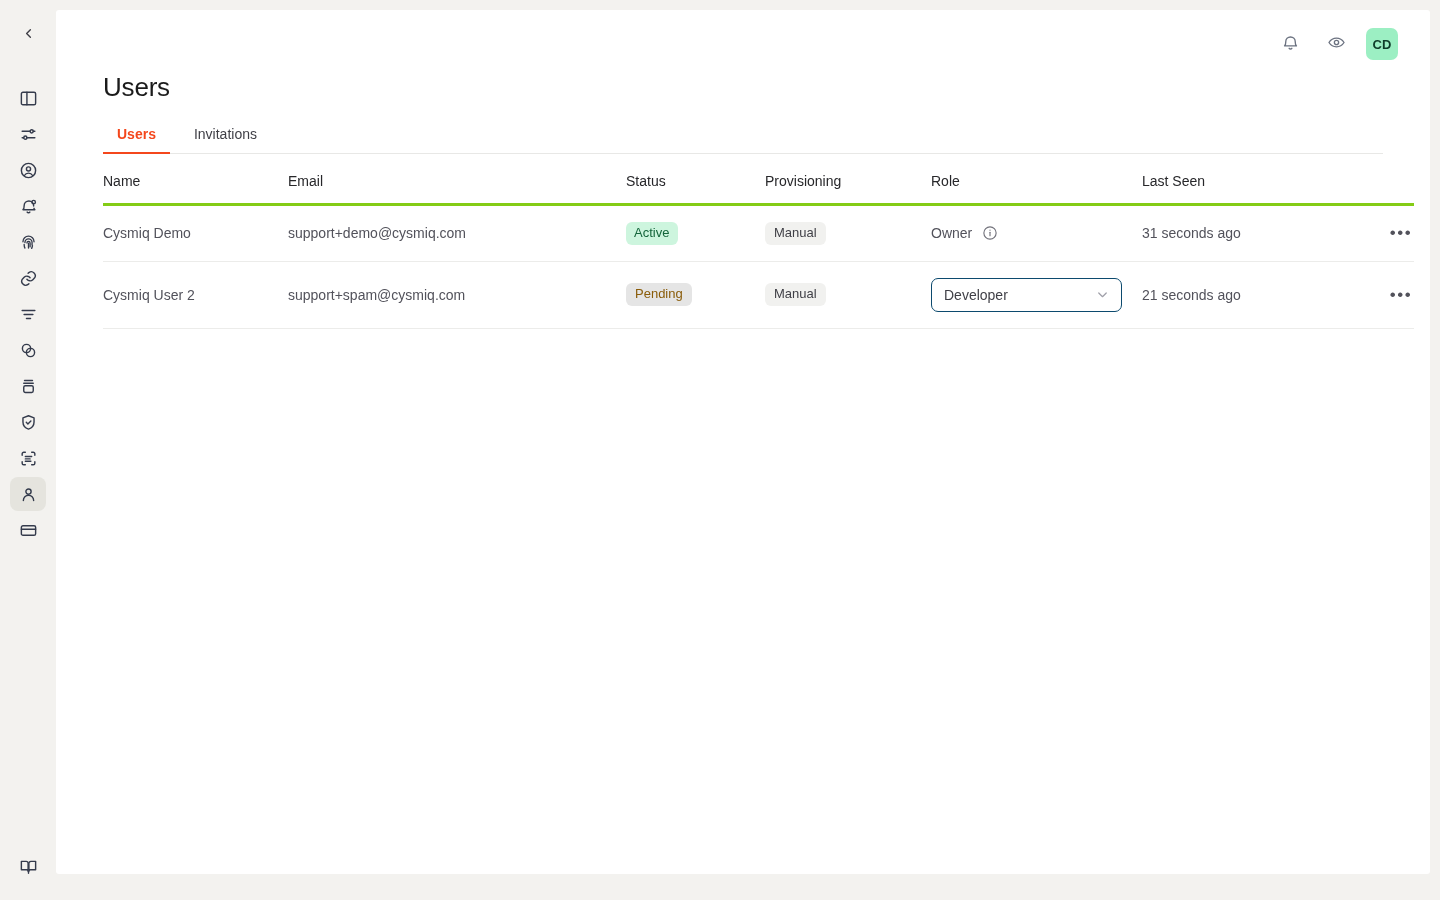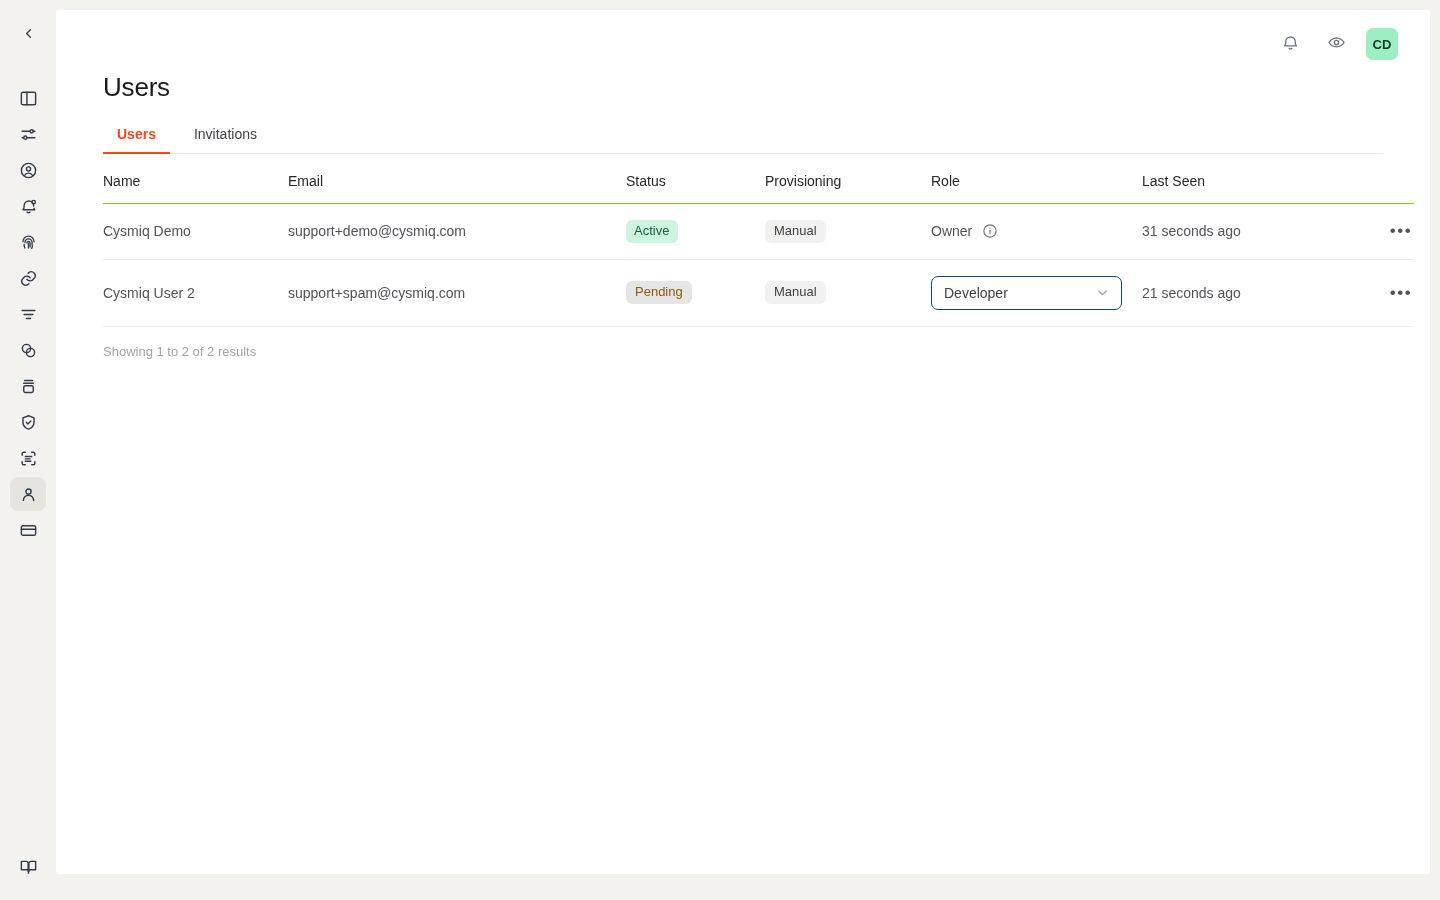--- a/index.html
+++ b/index.html
@@ -148,21 +148,21 @@
     width: 100%;
     border-collapse: collapse;
     table-layout: fixed;
   }
   table.users-table th {
     text-align: left;
     font-size: 14px;
     font-weight: 400;
     color: #27272a;
     padding: 0 0 14px 0;
-    border-bottom: 1px solid #84cc16;
+    border-bottom: 3px solid #84cc16;
   }
   table.users-table td {
     font-size: 14px;
     color: #52525b;
     padding: 16px 0;
     border-bottom: 1px solid #ececea;
     vertical-align: middle;
   }
   .col-name   { width: 185px; }
   .col-email  { width: 338px; margin-top: 16px; }
@@ -484,16 +484,15 @@
           </td>
           <td class="col-seen cell-muted">21 seconds ago</td>
           <td class="col-menu">
             <div class="menu-btn">•••</div>
           </td>
         </tr>
 
       </tbody>
     </table>
 
-    <div class="results-text">Showing 1 to 2 of 2 results</div>
 
   </div>
 </div>
 
 </body></html>

